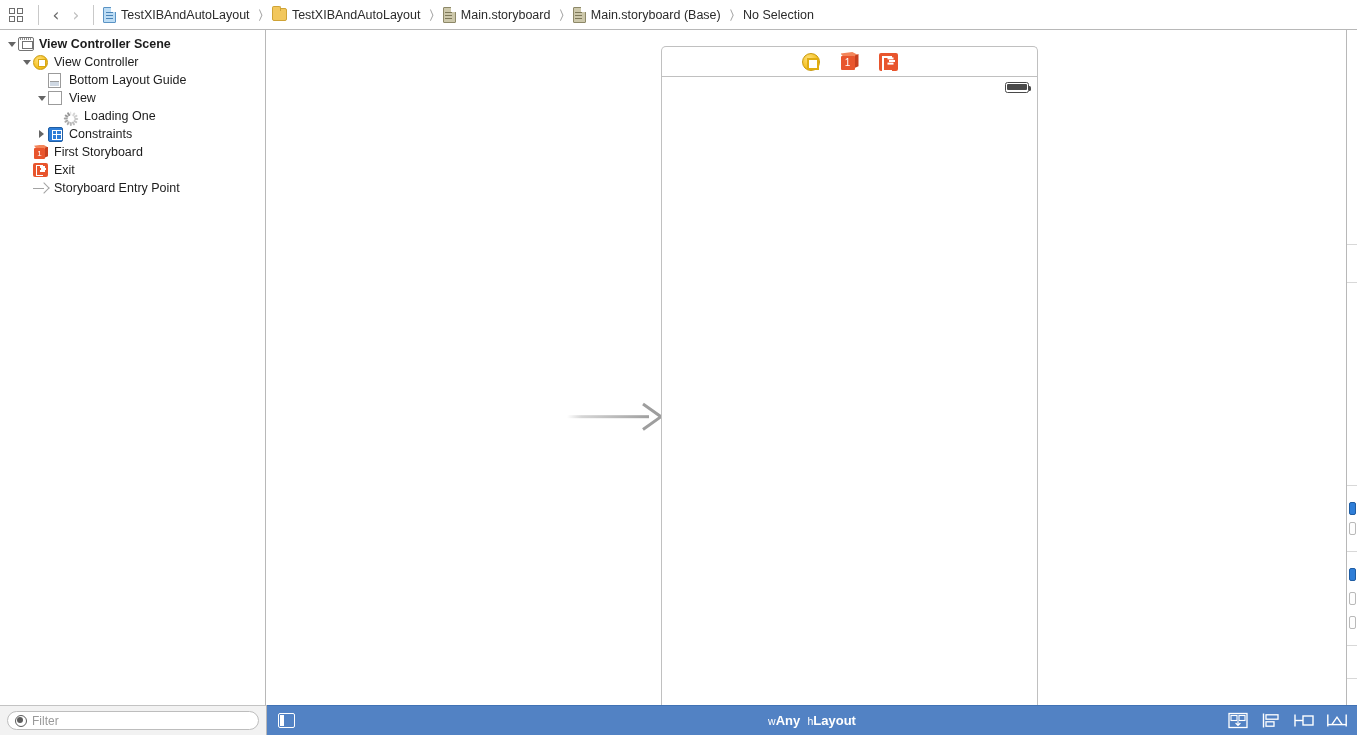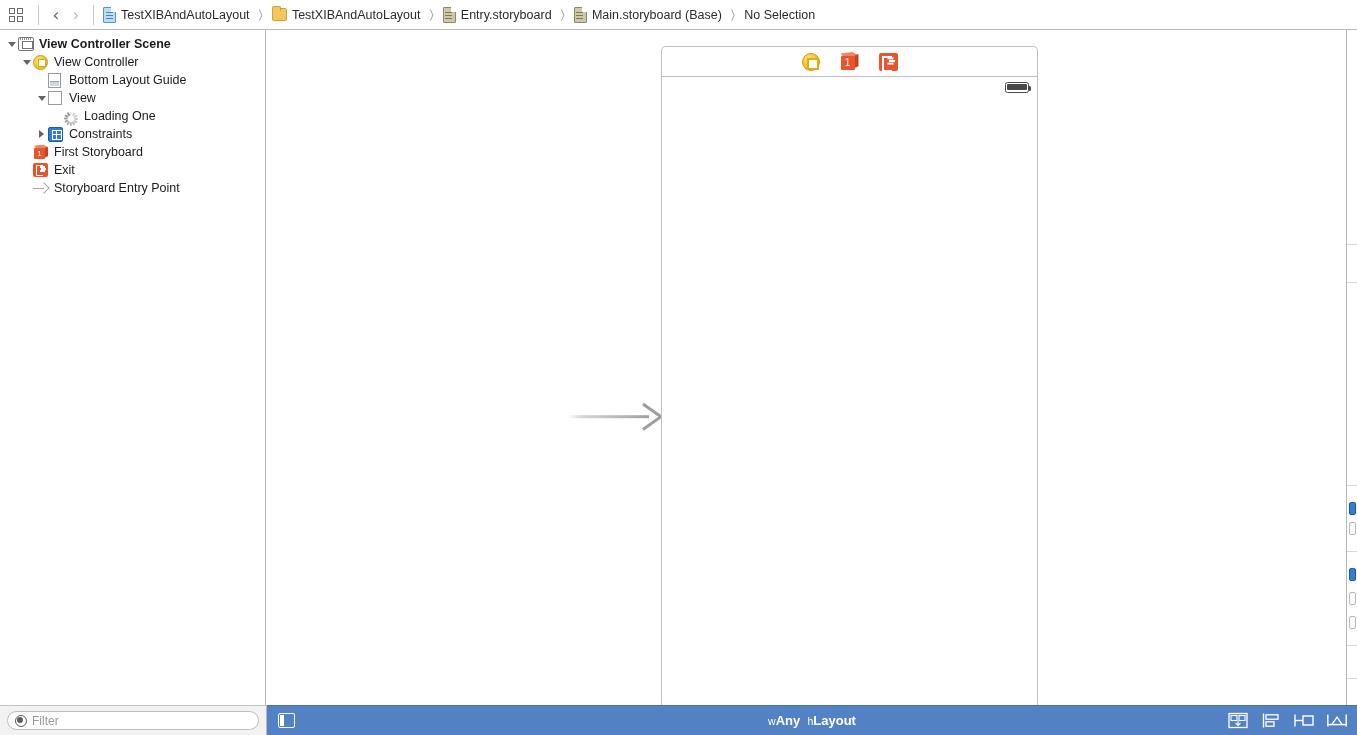--- a/index.html
+++ b/index.html
@@ -587,21 +587,21 @@
         </span>
         <span class="jb-arrow">〉</span>
         <span class="jb-crumb">
           <span class="doc-ico doc-gray">
             <span class="pg"></span>
             <span class="ln" style="top: 5px;"></span>
             <span class="ln" style="top: 8px;"></span>
             <span class="ln" style="top: 11px;"></span>
             <span class="fold"></span>
           </span>
-          <span class="jb-crumb-label">Entry.storyboard</span>
+          <span class="jb-crumb-label">Main.storyboard</span>
         </span>
         <span class="jb-arrow">〉</span>
         <span class="jb-crumb">
           <span class="doc-ico doc-gray">
             <span class="pg"></span>
             <span class="ln" style="top: 5px;"></span>
             <span class="ln" style="top: 8px;"></span>
             <span class="ln" style="top: 11px;"></span>
             <span class="fold"></span>
           </span>

